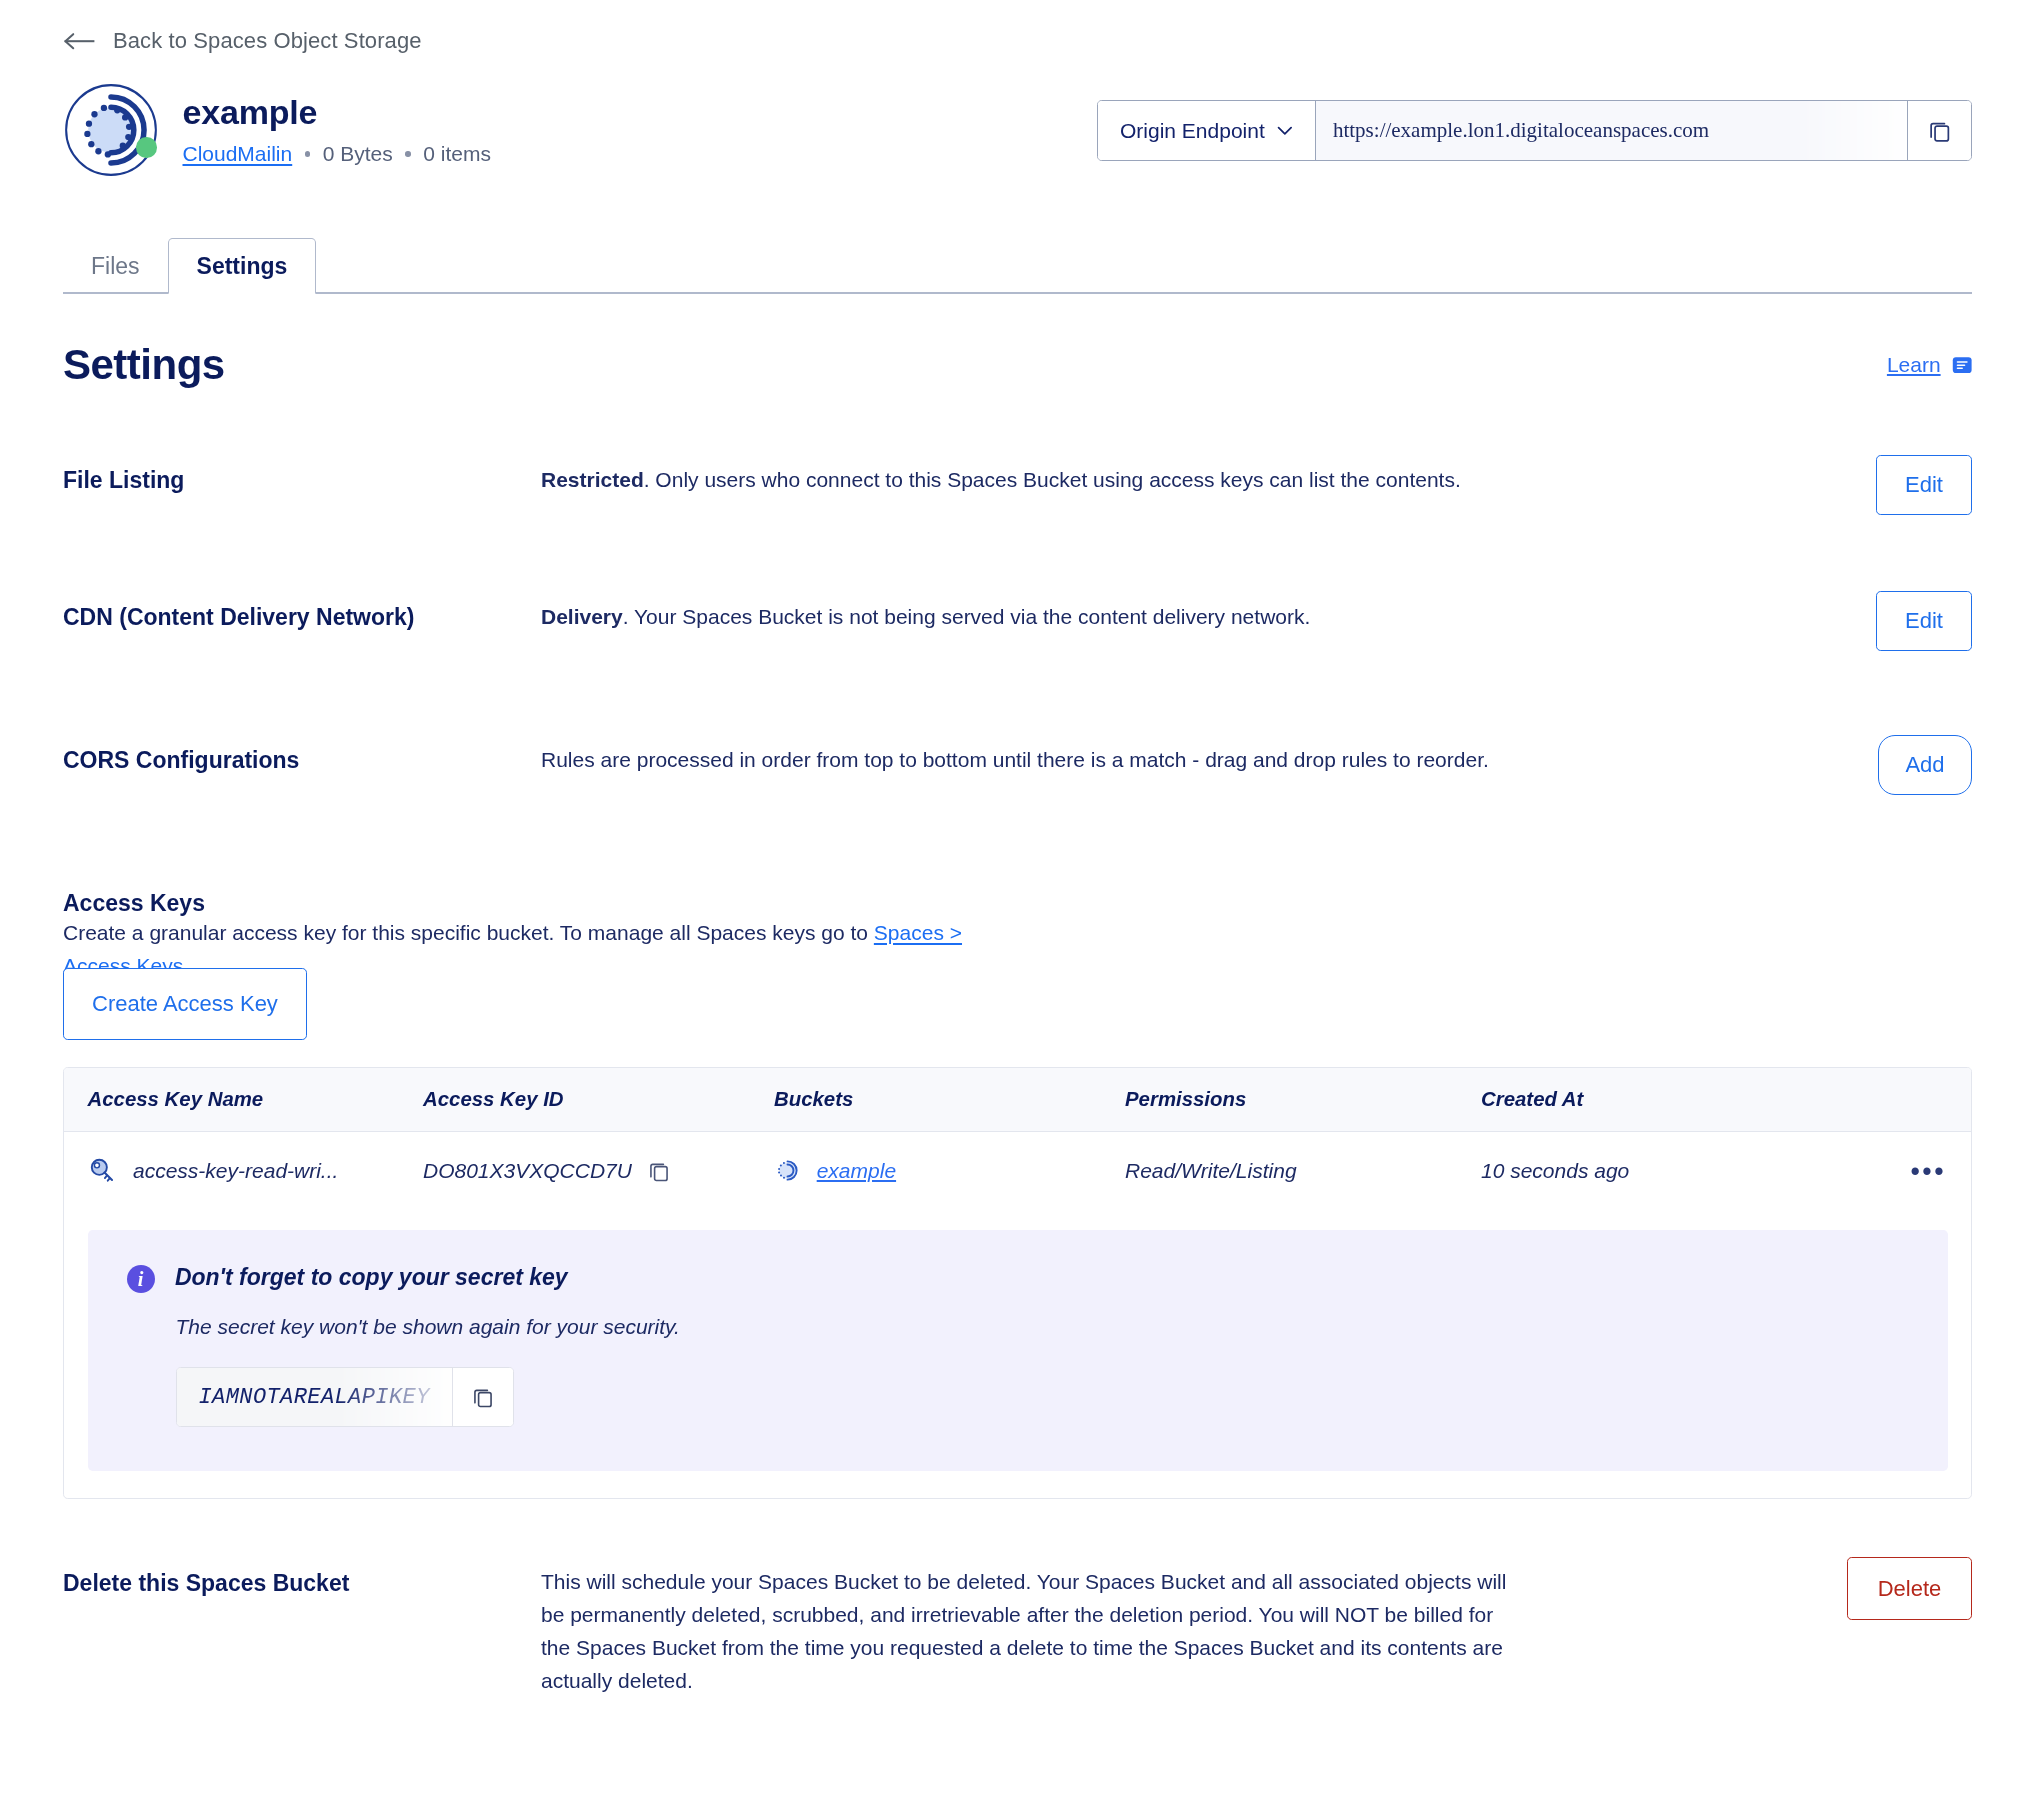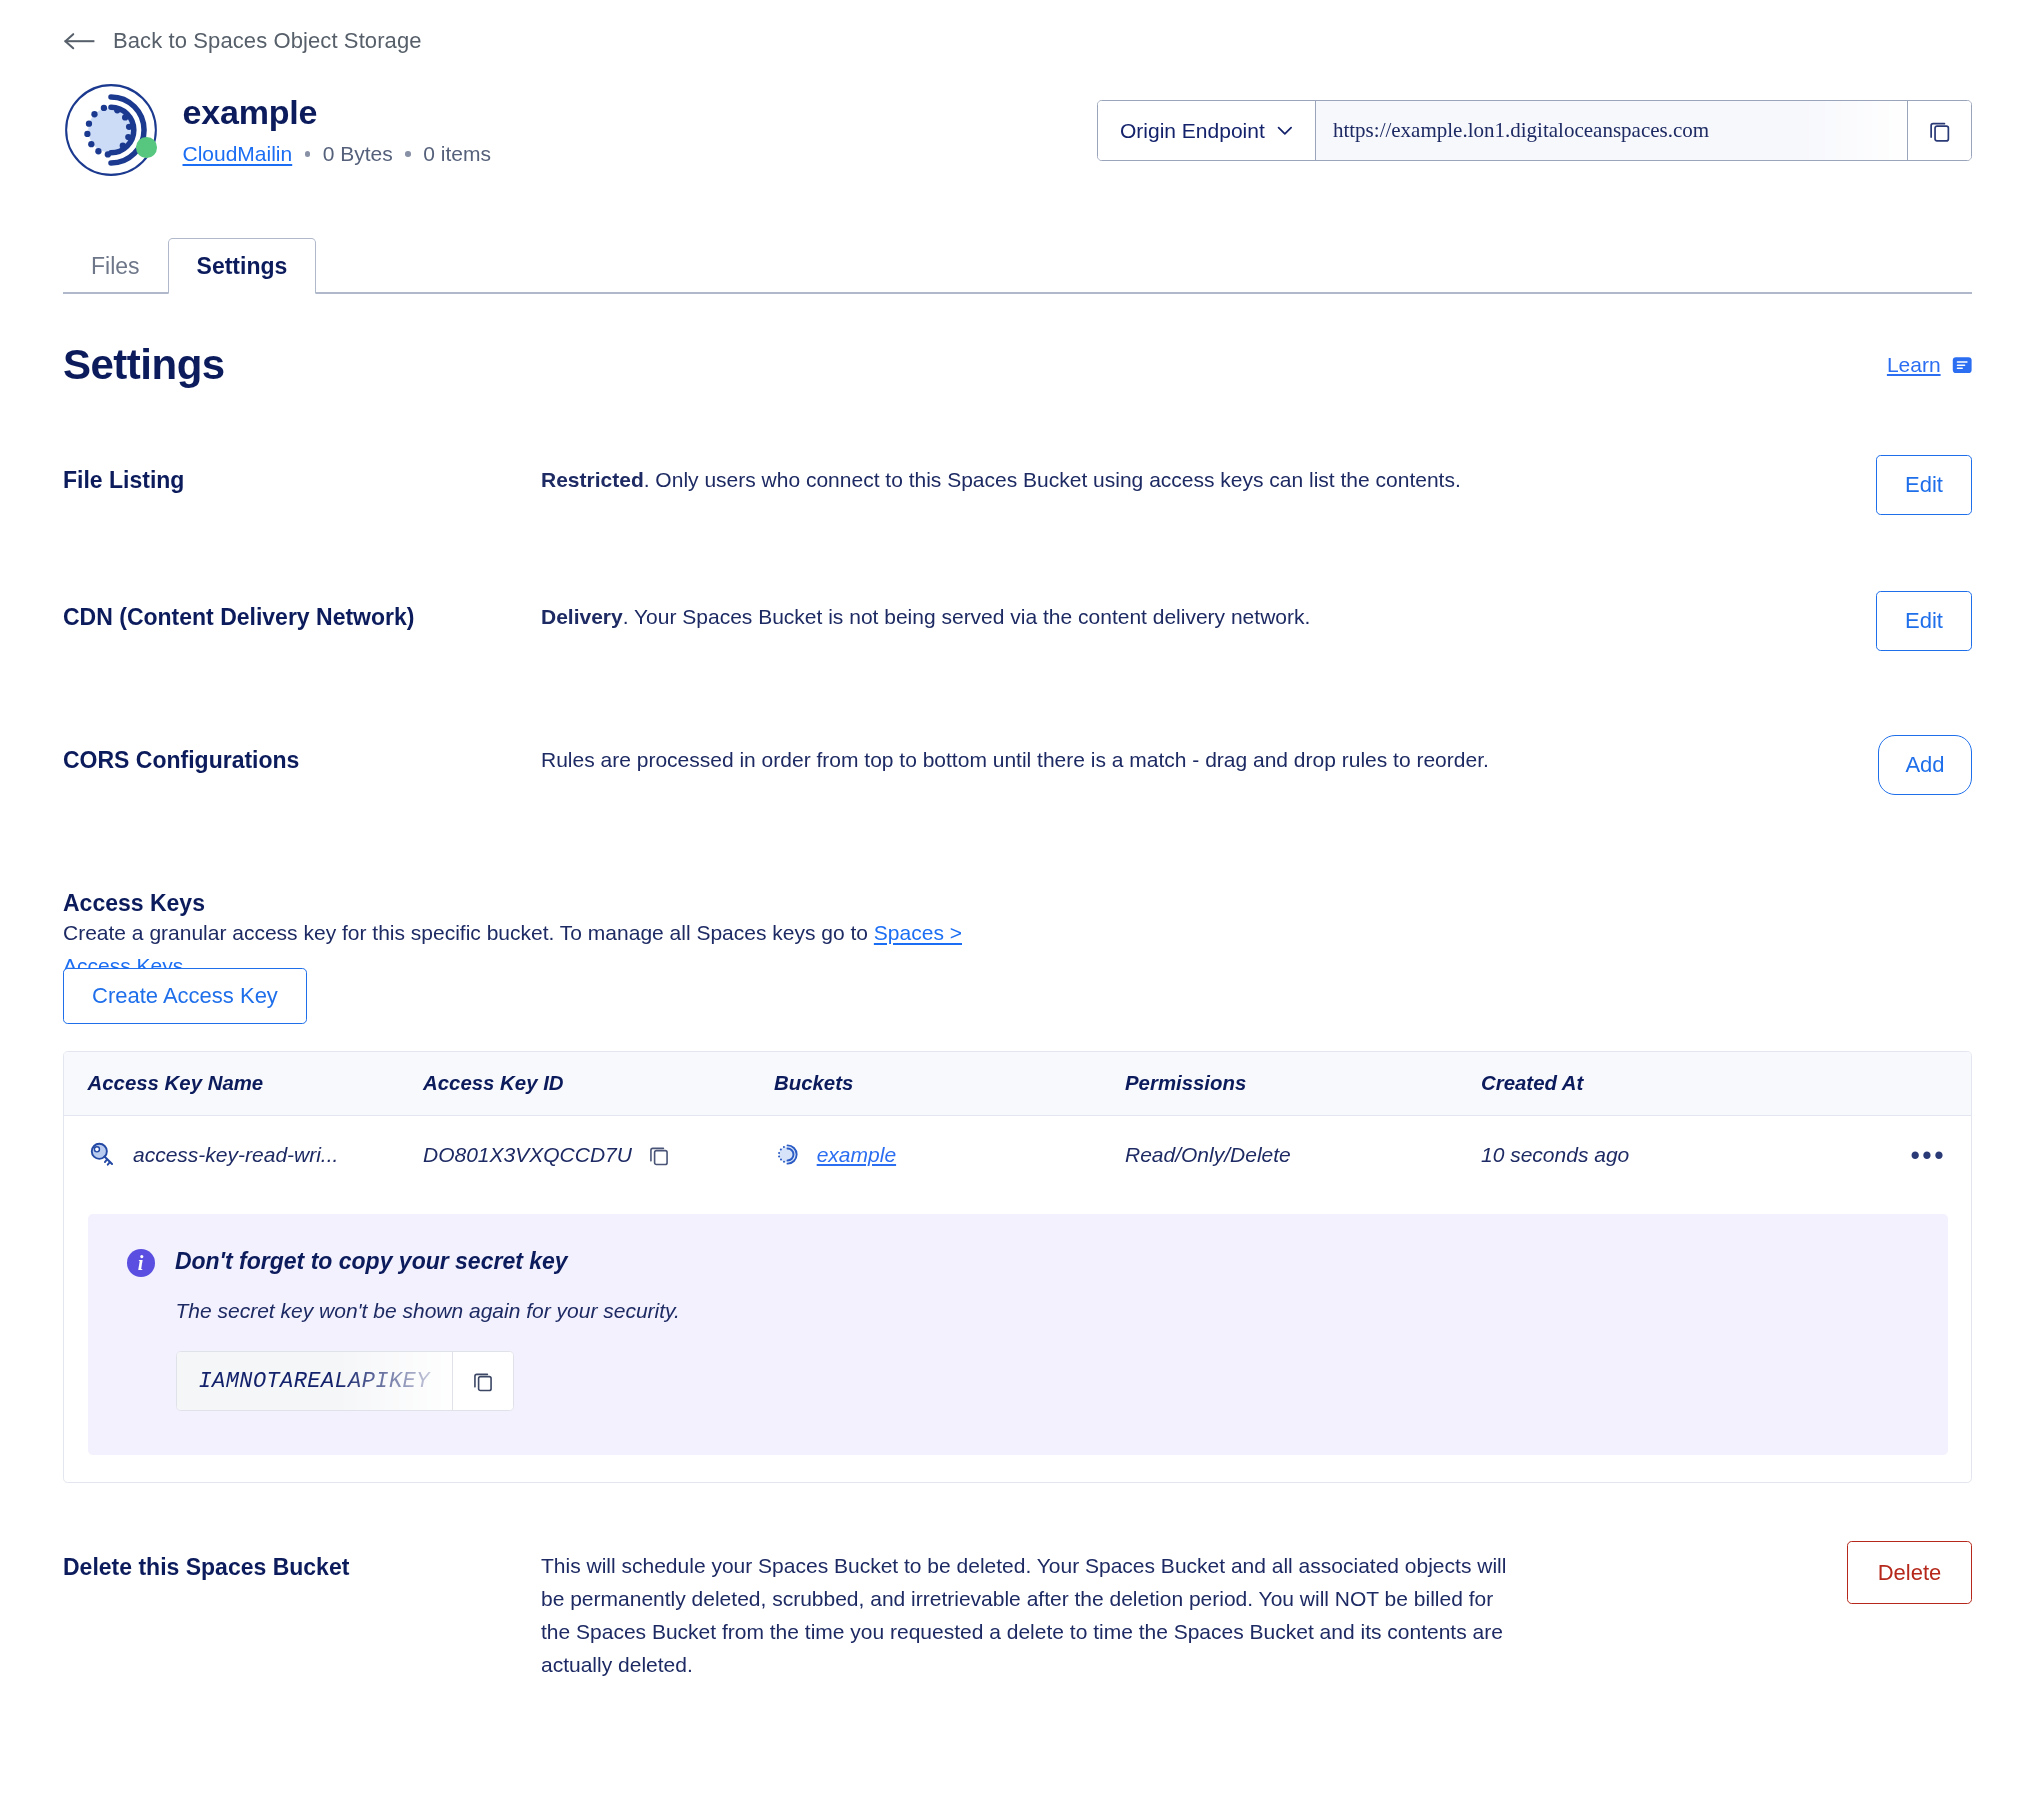--- a/index.html
+++ b/index.html
@@ -88,21 +88,21 @@
   .r-cors { margin-top: 93px; }
   .r-access { margin-top: 92px; flex-direction: column; }
 
   .btn {
     font-family: inherit; font-size: 22px; background: #fff; cursor: pointer;
     border: 1.6px solid #1f6feb; color: #1f6feb; border-radius: 4.7px;
     display: flex; align-items: center; justify-content: center;
   }
   .btn-edit { width: 96px; height: 60px; margin-top: -9.4px; }
   .btn-add  { width: 94px; height: 60px; margin-top: -9.4px; border-radius: 17px; }
-  .btn-create { height: 56px; padding: 0 28px; margin-top: -14px; font-weight: 500; }
+  .btn-create { height: 72px; padding: 0 28px; margin-top: -14px; font-weight: 500; }
   .btn-delete { width: 125px; height: 63px; border-color: #b5281b; color: #b5281b; margin-top: -9.4px; }
 
   
   .table-card {
     margin-top: 27px; border: 1.6px solid #e3e6ee; border-radius: 4.7px;
     overflow: hidden; background: #fff; font-style: italic;
   }
   .t-head {
     display: flex; align-items: center; height: 64px;
     background: #f8f9fc; border-bottom: 1.6px solid #e3e6ee;
@@ -321,21 +321,21 @@
                 <circle cx="8.6" cy="10.8" r="1.3"></circle>
               <circle cx="6.4" cy="15.2" r="1.3"></circle>
                 <circle cx="6.4" cy="19.5" r="1.3"></circle>
               <circle cx="8.8" cy="23.4" r="1.3"></circle>
                 <circle cx="12.6" cy="26.2" r="1.3"></circle>
             </g>
           </svg>
         </span>
         <a class="bucket-link" href="#">example</a>
       </div>
-      <div class="c-perms">Read/Only/Delete</div>
+      <div class="c-perms">Read/Write/Listing</div>
       <div class="c-created">10 seconds ago</div>
       <div class="c-menu">
         <span class="kebab">•••</span>
       </div>
     </div>
 
     <div class="notice-wrap">
       <div class="notice">
         <div class="notice-head">
           <span class="info-badge">i</span>

